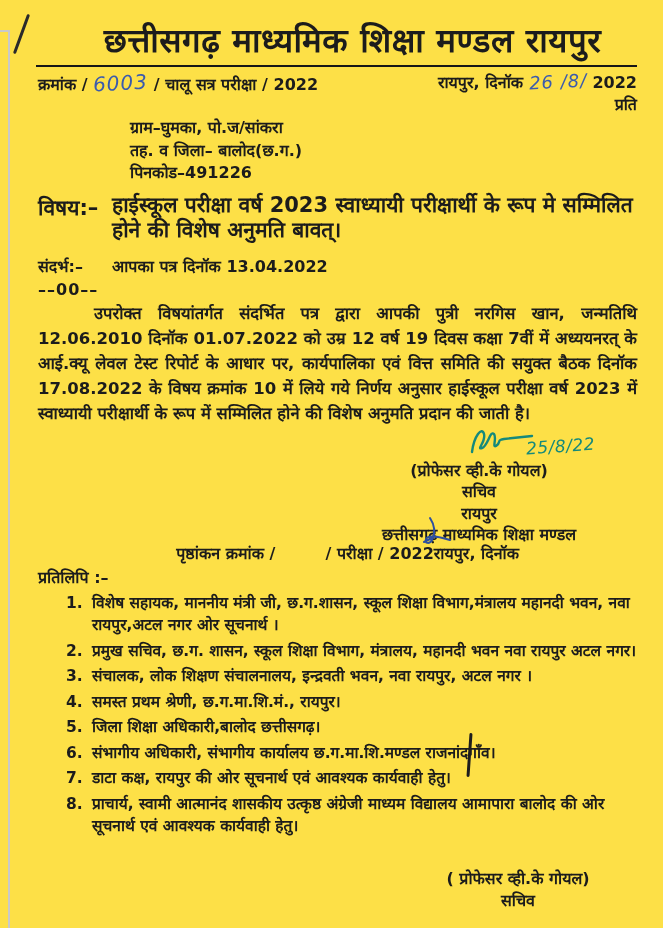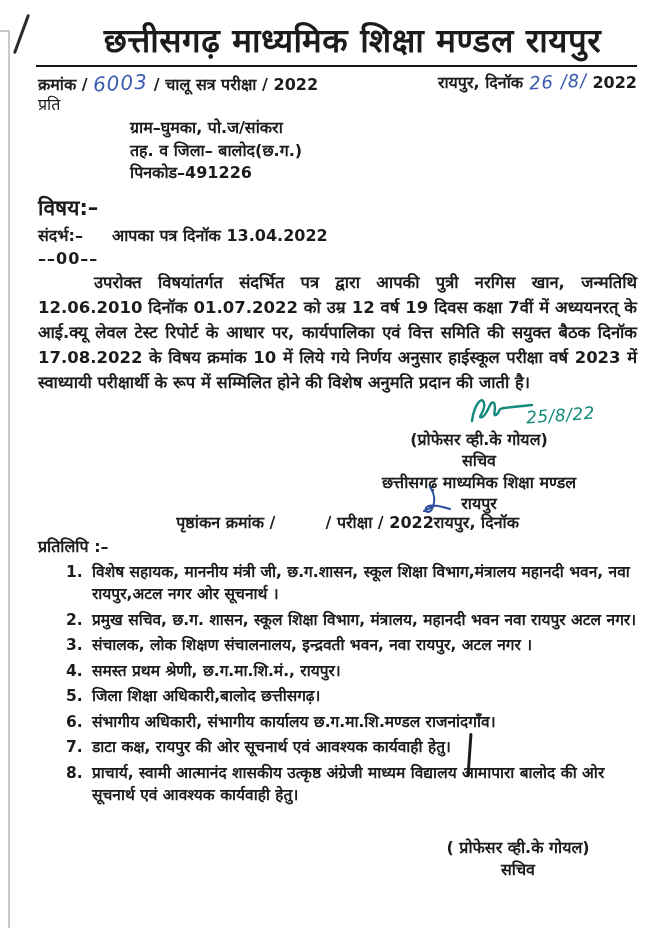--- a/index.html
+++ b/index.html
@@ -1,20 +1,20 @@
 <!DOCTYPE html>
 <html lang="hi"><head>
 <meta charset="utf-8">
 <style>
   html,body{margin:0;padding:0;background:#888;}
   .page{
     position:relative;
     width:663px;height:928px;
     margin:0 auto;
-    background:#ffffff;
+    background:#fde047;
     font-family:"DejaVu Sans","Liberation Sans",sans-serif;
     color:#1c1c1c;
     overflow:hidden;
     box-sizing:border-box;
     padding:12px 26px 0 38px;
   }
   
   .scan-edge-left{position:absolute;left:8px;top:30px;width:1.5px;height:898px;background:#c9c9c9;}
   .scan-edge-top{position:absolute;left:0;top:30px;width:9px;height:1.5px;background:#c9c9c9;}
   .pen-stroke-topleft{position:absolute;left:20px;top:13px;width:3px;height:42px;background:#2a2a2a;transform:rotate(20deg);border-radius:2px;}
@@ -29,27 +29,27 @@
     line-height:1.25;
     white-space:nowrap;
   }
   .title-rule{border:none;border-top:2px solid #161616;margin:2px 0 4px -2px;}
 
   .ref-row{display:flex;justify-content:space-between;align-items:flex-start;font-size:16px;font-weight:bold;}
   .hw-blue{color:#3b5bad;font-style:italic;display:inline-block;transform:rotate(-3deg);font-size:20px;font-weight:normal;letter-spacing:1px;}
   .hw-blue.small{font-size:18px;}
   .hw-teal{color:#15897b;font-style:italic;display:inline-block;transform:rotate(-4deg);font-size:17px;font-weight:normal;letter-spacing:.5px;}
 
-  .prati{font-size:16px;font-weight:normal;margin-top:-2px;}
+  .prati{font-size:16px;font-weight:bold;margin-top:-2px;text-align:right;}
   .address{margin:2px 0 6px 92px;font-size:16px;font-weight:bold;line-height:22.5px;}
 
   .subject-row{display:flex;margin-top:8px;font-size:21px;font-weight:bold;}
   .subject-row .lbl{width:74px;flex:0 0 74px;}
   .subject-row .txt{max-width:535px;line-height:25px;}
-  .ref2-row{display:flex;margin-top:3px;font-size:16px;font-weight:bold;}
+  .ref2-row{display:flex;margin-top:12px;font-size:16px;font-weight:bold;}
   .ref2-row .lbl{width:74px;flex:0 0 74px;}
   .separator{text-align:left;font-size:16px;font-weight:bold;margin:3px 0 2px;letter-spacing:1px;}
 
   .body-par{
     font-size:16.5px;font-weight:bold;line-height:25px;
     text-align:justify;text-indent:56px;margin:2px 0 0;
   }
 
   .sig-top{position:relative;height:112px;margin-top:2px;}
   .sig-scribble{position:absolute;left:428px;top:-4px;}
@@ -97,41 +97,42 @@
   <div class="prati">प्रति</div>
 
   <div class="address">
     <div>ग्राम–घुमका, पो.ज/सांकरा</div>
     <div>तह. व जिला– बालोद(छ.ग.)</div>
     <div>पिनकोड–491226</div>
   </div>
 
   <div class="subject-row">
     <span class="lbl">विषय:–</span>
+    <span class="txt">हाईस्कूल परीक्षा वर्ष 2023 स्वाध्यायी परीक्षार्थी के रूप मे सम्मिलित होने की विशेष अनुमति बावत्।</span>
   </div>
 
   <div class="ref2-row">
     <span class="lbl">संदर्भ:–</span>
     <span>आपका पत्र दिनॉक 13.04.2022</span>
   </div>
 
   <div class="separator">––00––</div>
 
   <p class="body-par">उपरोक्त विषयांतर्गत संदर्भित पत्र द्वारा आपकी पुत्री नरगिस खान, जन्मतिथि 12.06.2010 दिनॉक 01.07.2022 को उम्र 12 वर्ष 19 दिवस कक्षा 7वीं में अध्ययनरत् के आई.क्यू लेवल टेस्ट रिपोर्ट के आधार पर, कार्यपालिका एवं वित्त समिति की सयुक्त बैठक दिनॉक 17.08.2022 के विषय क्रमांक 10 में लिये गये निर्णय अनुसार हाईस्कूल परीक्षा वर्ष 2023 में स्वाध्यायी परीक्षार्थी के रूप में सम्मिलित होने की विशेष अनुमति प्रदान की जाती है।</p>
 
   <div class="sig-top">
     <svg class="sig-scribble" width="70" height="34" viewBox="0 0 70 34">
       <path d="M6 28 C8 12, 16 2, 18 10 C20 18, 10 26, 16 24 C22 22, 24 6, 28 10 C31 14, 26 24, 30 22 C36 18, 30 16, 38 15 L66 12" fill="none" stroke="#15897b" stroke-width="2.4" stroke-linecap="round"></path>
     </svg>
     <span class="hw-teal sig-top-date">25/8/22</span>
     <div class="sig-top-block">
       <div>(प्रोफेसर व्ही.के गोयल)</div>
       <div>सचिव</div>
+      <div>रायपुर</div>
       <div>छत्तीसगढ़ माध्यमिक शिक्षा मण्डल</div>
-      <div>रायपुर</div>
     </div>
     <svg class="blue-flourish" width="34" height="30" viewBox="0 0 34 30">
       <path d="M10 2 C14 8, 16 16, 12 24 C10 28, 4 28, 6 23 C8 19, 16 20, 30 24 M4 26 L14 21" fill="none" stroke="#2d4fa0" stroke-width="2" stroke-linecap="round"></path>
     </svg>
   </div>
 
   <div class="endorse-row">
     <span class="left">पृष्ठांकन क्रमांक /         / परीक्षा / 2022</span>
     <span class="right">रायपुर, दिनॉक</span>
   </div>

